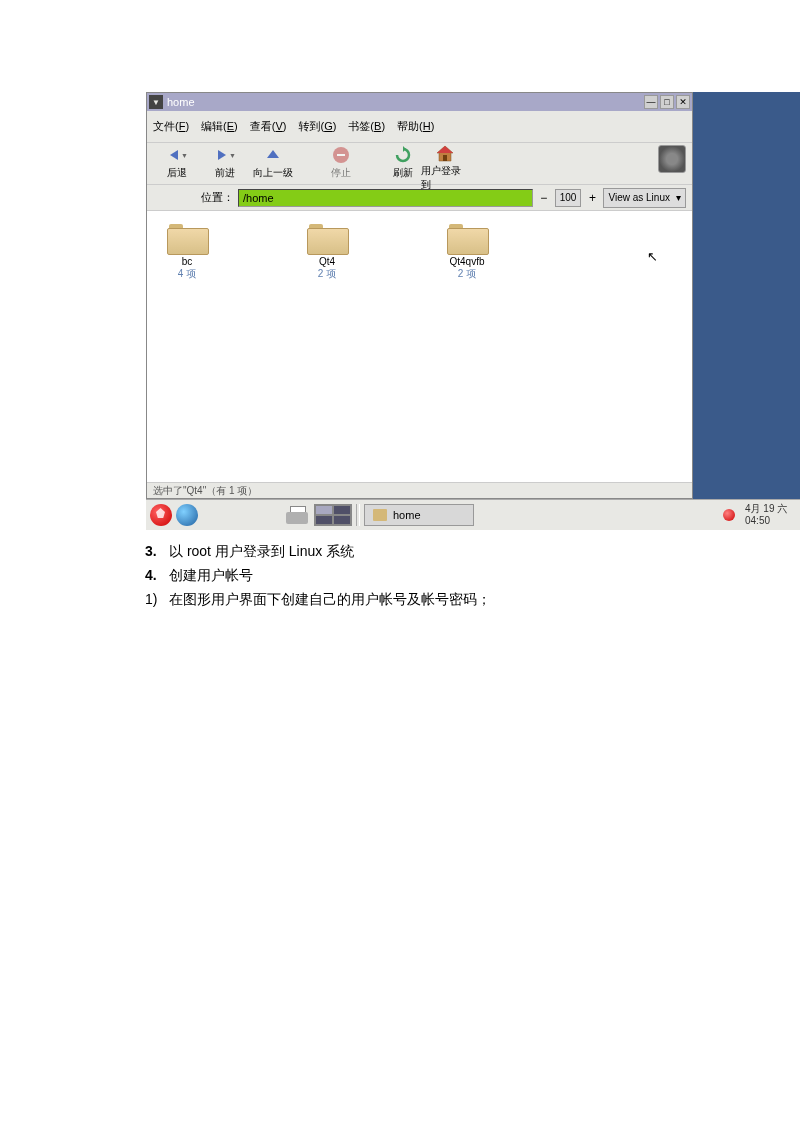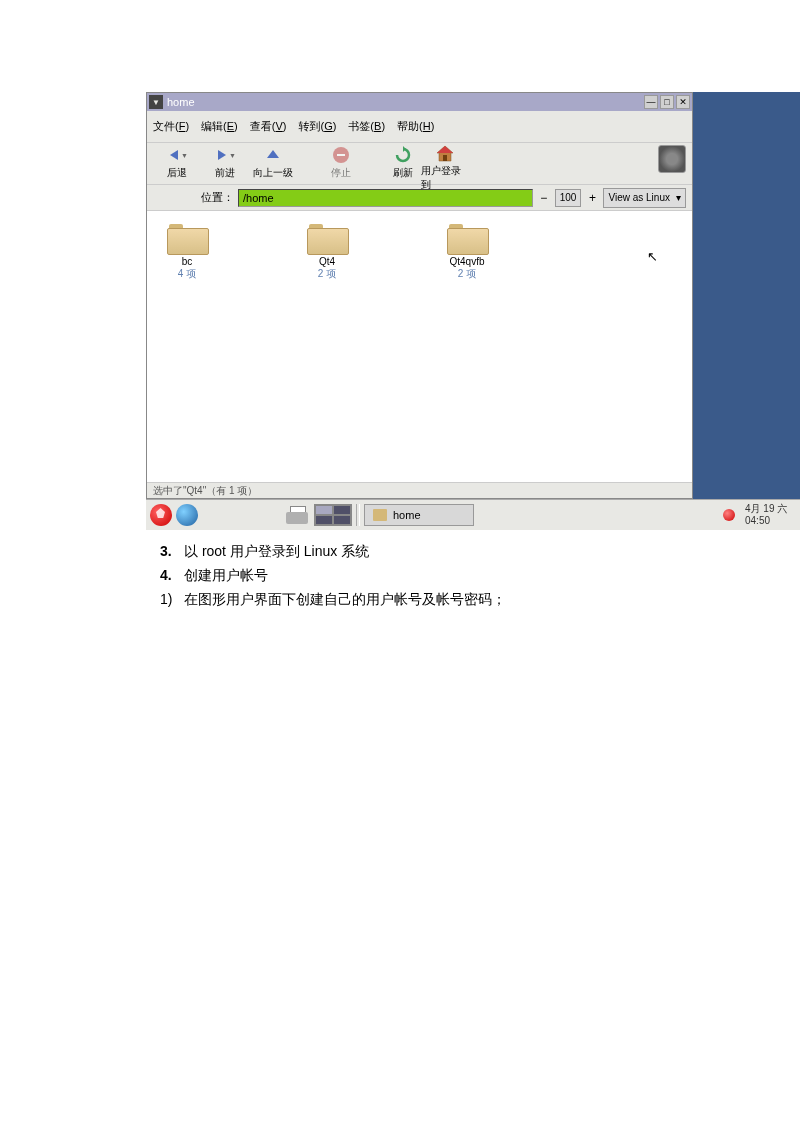--- a/index.html
+++ b/index.html
@@ -45,21 +45,21 @@
 .tb-printer::after { content: ""; position: absolute; top: 8px; left: 2px; width: 22px; height: 12px; background: #b0b0b0; border-radius: 2px; }
 .tb-pager { width: 38px; height: 22px; background: #505068; border: 1px solid #888; display: flex; flex-wrap: wrap; cursor: pointer; }
 .tb-pager div { width: 50%; height: 50%; border: 1px solid #888; }
 .tb-pager div:first-child { background: #a8a8c0; }
 .tb-tasksep { width: 4px; height: 22px; border-left: 1px solid #aaa; border-right: 1px solid #fff; }
 .tb-task { height: 22px; padding: 0 8px; background: #d8d8d8; border: 1px solid #999; display: flex; align-items: center; gap: 6px; font-size: 11px; cursor: pointer; min-width: 110px; }
 .tb-task-icon { width: 14px; height: 12px; background: #d4b878; border-radius: 1px; }
 .tb-status { width: 12px; height: 12px; background: radial-gradient(circle at 35% 35%, #ff8080, #cc0000); border-radius: 50%; margin-left: auto; margin-right: 6px; cursor: pointer; }
 .tb-clock { font-size: 10px; color: #333; text-align: left; line-height: 1.2; min-width: 52px; cursor: pointer; }
 .cursor { position: absolute; top: 249px; left: 647px; font-size: 13px; color: #000; pointer-events: none; }
-.doc-text { position: absolute; top: 540px; left: 160px; font-size: 14px; line-height: 1.7; }
+.doc-text { position: absolute; top: 540px; left: 145px; font-size: 14px; line-height: 1.7; }
 .doc-text .num { font-weight: bold; display: inline-block; width: 24px; }
 .doc-text .ln { display: inline-block; width: 24px; }
 </style>
 </head>
 <body>
 
 <div class="desktop-bg"></div>
 
 <div class="window">
   <div class="titlebar">

